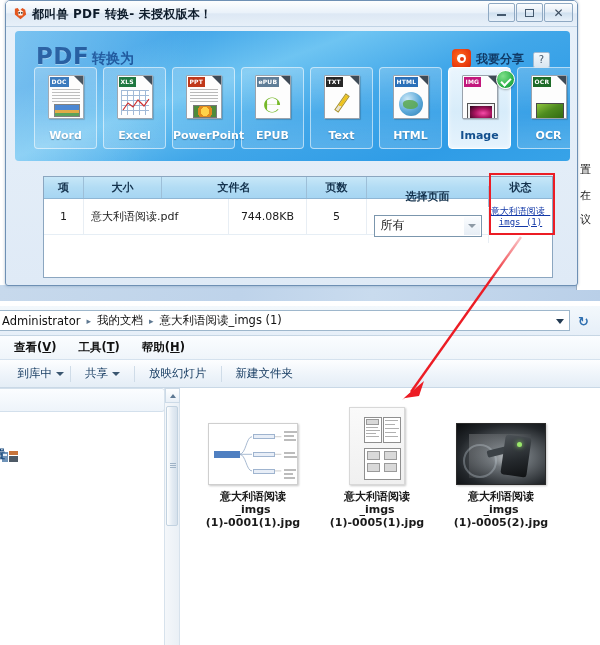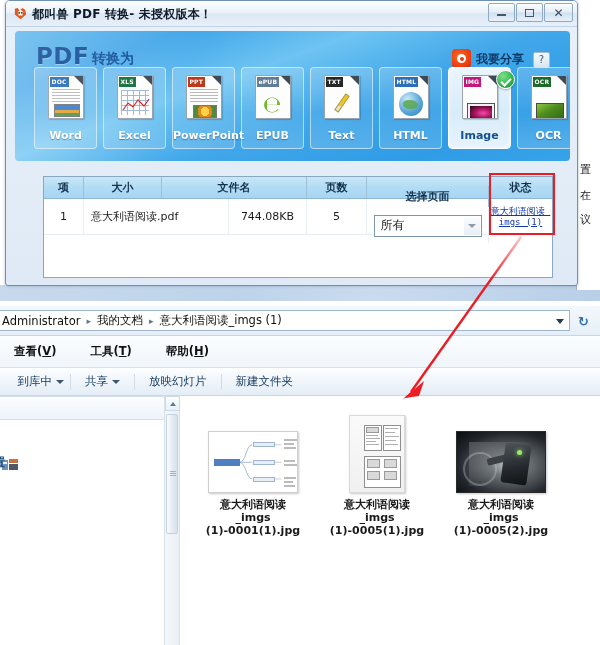--- a/index.html
+++ b/index.html
@@ -262,24 +262,24 @@
     display: flex; align-items: center; justify-content: center;
   }
   .addr-drop::after { content: ""; width: 0; height: 0;
     border-left: 4px solid transparent; border-right: 4px solid transparent;
     border-top: 5px solid #223a52; }
   .refresh-ico {
     position: absolute; left: 578px; top: 8px; font-size: 13px; color: #2f6fb0; font-weight: bold;
   }
 
   .exp-menubar {
-    position: relative; height: 32px;
+    position: relative; height: 24px;
     background: linear-gradient(180deg,#fbfdff 0%, #eff5fa 100%);
     border-bottom: 1px solid #d5e2ee;
-    display: flex; align-items: center; padding-left: 14px; gap: 34px;
+    display: flex; align-items: center; padding-left: 14px; gap: 22px;
   }
   .menu-item { font-size: 11.5px; color: #111; font-weight: bold; }
   .menu-item u { text-decoration: underline; }
 
   .exp-toolbar {
     position: relative; height: 28px;
     background: linear-gradient(180deg,#fdfeff 0%, #eef4fa 55%, #e4edf6 100%);
     border-bottom: 1px solid #c9d8e6;
     display: flex; align-items: center; gap: 0px;
   }

